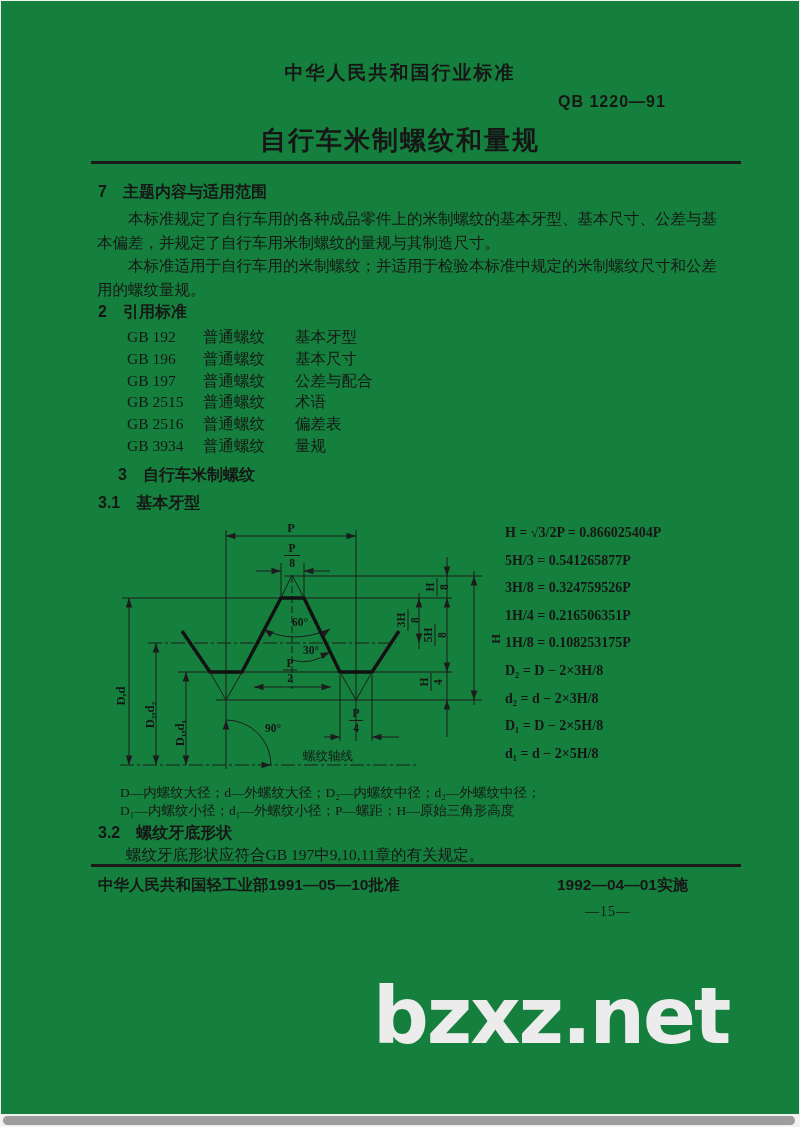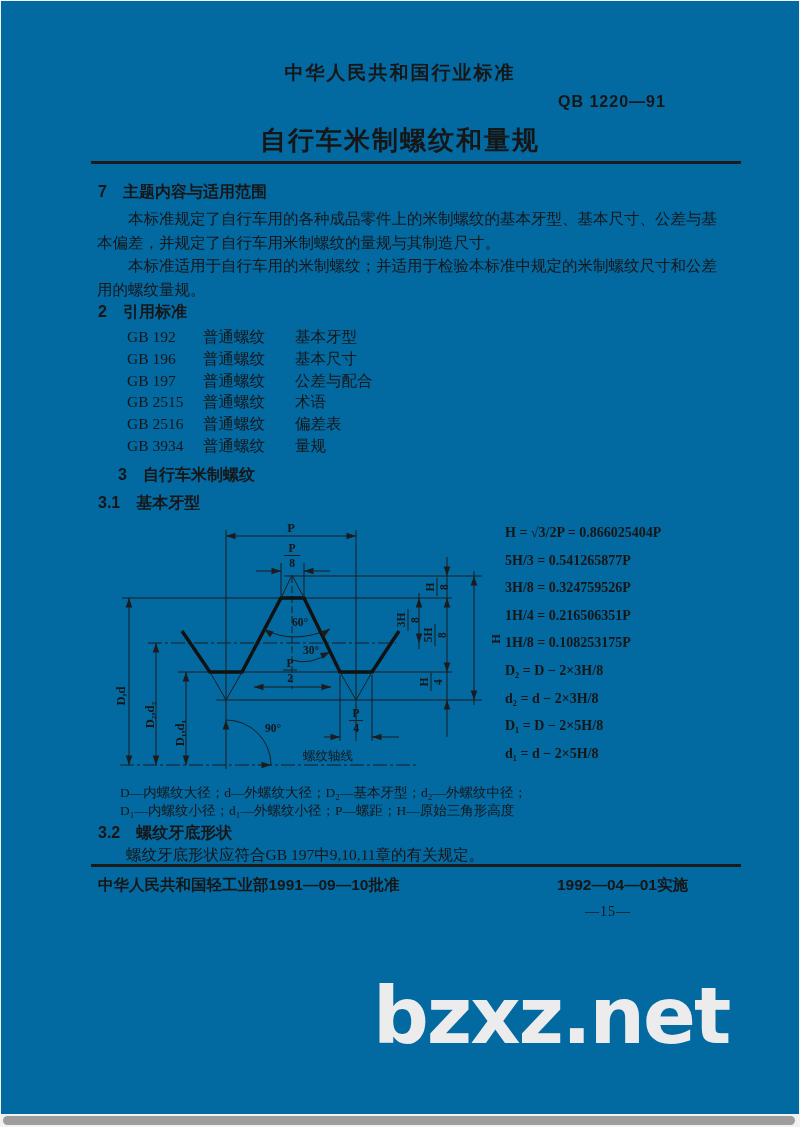--- a/index.html
+++ b/index.html
@@ -1,16 +1,16 @@
 <!DOCTYPE html>
 <html><head>
 <meta charset="utf-8">
 <style>
   html,body{margin:0;padding:0;background:#ffffff;}
-  #stage{position:relative;width:800px;height:1127px;background:#0369a1;overflow:hidden;
+  #stage{position:relative;width:800px;height:1127px;background:#15803d;overflow:hidden;
          font-family:"Liberation Serif",serif;color:#161616;border:1px solid #f3f3f3;box-sizing:border-box;}
   .abs{position:absolute;}
   .org-header{top:59px;left:0;width:100%;text-align:center;
               font-family:"Liberation Sans",sans-serif;font-weight:bold;font-size:19px;letter-spacing:2px;}
   .std-number{top:92px;left:557px;font-family:"Liberation Sans",sans-serif;font-weight:bold;
               font-size:16px;letter-spacing:1px;}
   .doc-title{top:122px;left:0;width:100%;text-align:center;
              font-family:"Liberation Sans",sans-serif;font-weight:bold;font-size:26px;letter-spacing:2px;}
   .rule{left:90px;width:650px;height:3px;background:#1b1b1b;}
   .title-rule{top:160px;}
@@ -243,29 +243,29 @@
     <div>3H/8 = 0.324759526P</div>
     <div>1H/4 = 0.216506351P</div>
     <div>1H/8 = 0.108253175P</div>
     <div>D₂ = D − 2×3H/8</div>
     <div>d₂ = d − 2×3H/8</div>
     <div>D₁ = D − 2×5H/8</div>
     <div>d₁ = d − 2×5H/8</div>
   </div>
 
   <div class="abs fig-caption">
-    <div>D—内螺纹大径；d—外螺纹大径；D₂—基本牙型；d₂—外螺纹中径；</div>
+    <div>D—内螺纹大径；d—外螺纹大径；D₂—内螺纹中径；d₂—外螺纹中径；</div>
     <div>D₁—内螺纹小径；d₁—外螺纹小径；P—螺距；H—原始三角形高度</div>
   </div>
 
   <div class="abs sec-heading h-s32">3.2　螺纹牙底形状</div>
   <div class="abs s32text">螺纹牙底形状应符合GB 197中9,10,11章的有关规定。</div>
 
   <div class="abs rule footer-rule"></div>
-  <div class="abs footer-left">中华人民共和国轻工业部1991—09—10批准</div>
+  <div class="abs footer-left">中华人民共和国轻工业部1991—05—10批准</div>
   <div class="abs footer-right">1992—04—01实施</div>
   <div class="abs page-num">—15—</div>
 
   <div class="abs watermark">bzxz.net</div>
 
   <div class="abs scroll-track">
     <div class="scroll-thumb"></div>
   </div>
 
 </div>

